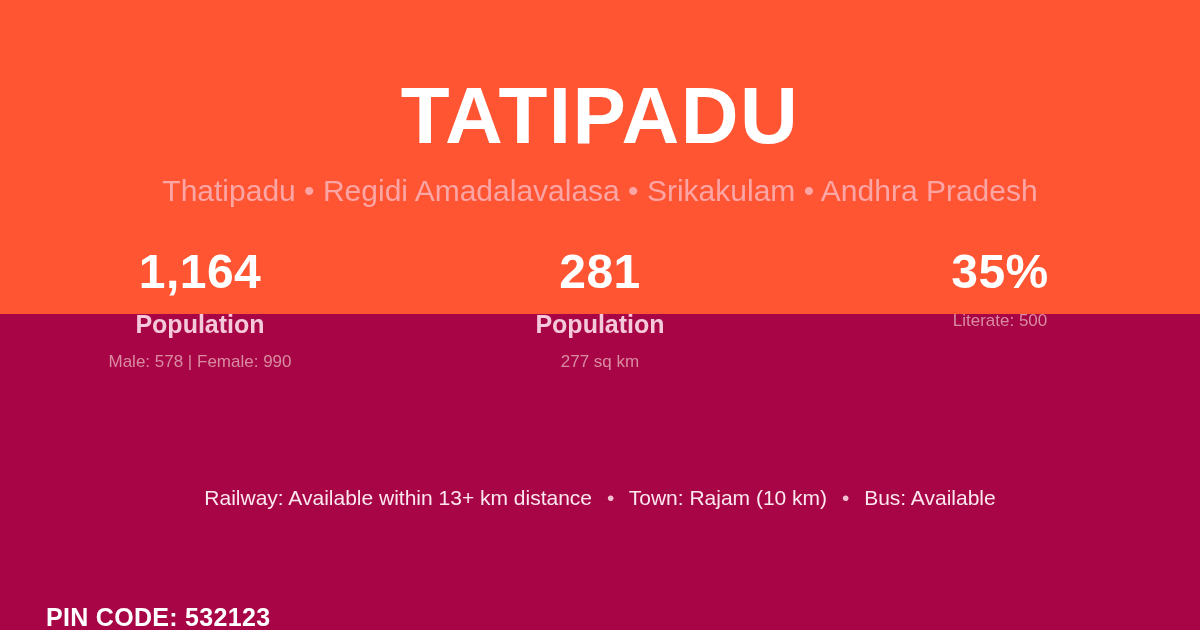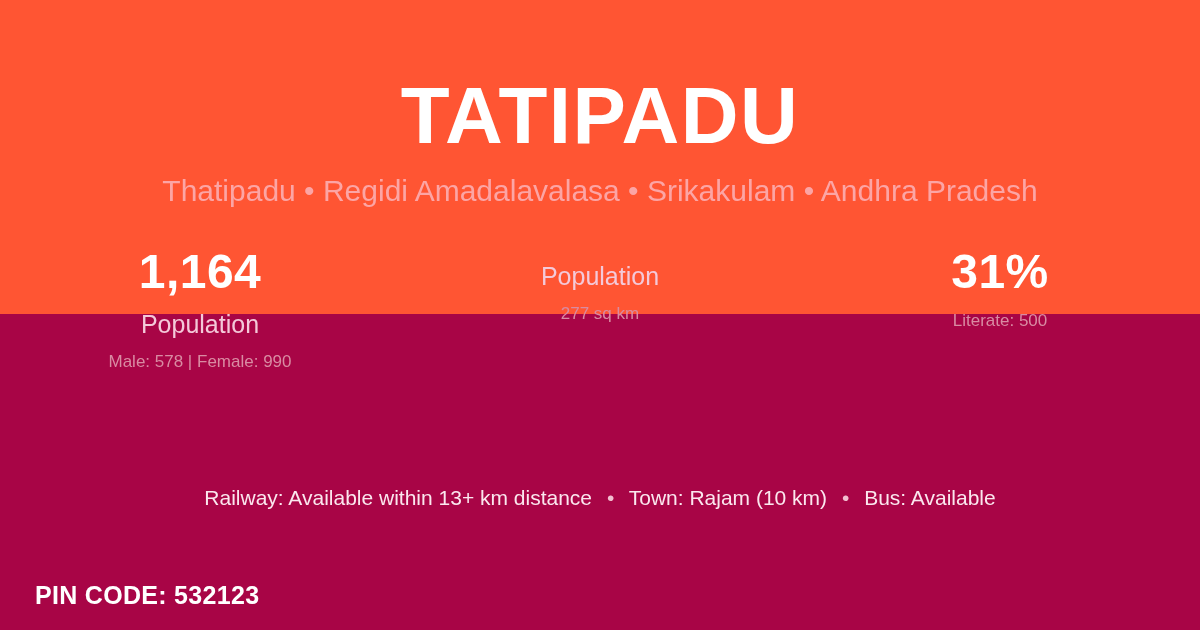--- a/index.html
+++ b/index.html
@@ -59,21 +59,21 @@
     font-size:48px;
     font-weight:700;
     line-height:1.0;
     color:#FFFFFF;
     letter-spacing:0.5px;
     white-space:nowrap;
   }
   .stat-label {
     margin-top:16px;
     font-size:25px;
-    font-weight:400;
+    font-weight:700;
     line-height:1.0;
     color:#F4C9D9;
     white-space:nowrap;
   }
   .stat-detail {
     margin-top:16px;
     font-size:17px;
     font-weight:300;
     line-height:1.0;
     color:#D98BA2;
@@ -87,25 +87,25 @@
     font-size:21px;
     font-weight:300;
     line-height:1.0;
     color:#FBE7EE;
     white-space:nowrap;
     z-index:4;
   }
   .sep { padding:0 9px; color:#F2BFD0; }
   
   #footer {
-    position:absolute; left:5px; bottom:0;
+    position:absolute; left:16px; bottom:0;
     width:992px; height:70px;
     padding:0 30px;
     display:flex;
-    align-items:center;
+    align-items:flex-end;
     justify-content:space-between;
     z-index:4;
   }
   #pin-code {
     font-size:25px;
     font-weight:700;
     line-height:1.0;
     color:#FFFFFF;
     letter-spacing:0.3px;
     white-space:nowrap;
@@ -133,26 +133,27 @@
 
   <div id="stats-row">
 
     <div class="stat-col">
       <div class="stat-value">1,164</div>
       <div class="stat-label">Population</div>
       <div class="stat-detail">Male: 578 | Female: 990</div>
     </div>
 
     <div class="stat-col">
+      <div class="stat-value">281</div>
       <div class="stat-label">Population</div>
       <div class="stat-detail">277 sq km</div>
     </div>
 
     <div class="stat-col">
-      <div class="stat-value">31%</div>
+      <div class="stat-value">35%</div>
       <div class="stat-detail">Literate: 500</div>
     </div>
 
   </div>
 
   <div id="transport-line">
     <span>Railway: Available within 13+ km distance</span>
     <span class="sep">•</span>
     <span>Town: Rajam (10 km)</span>
     <span class="sep">•</span>

